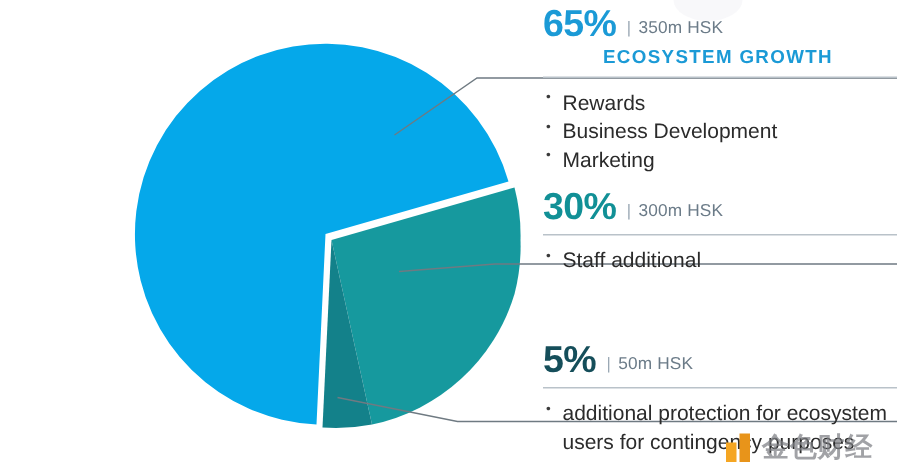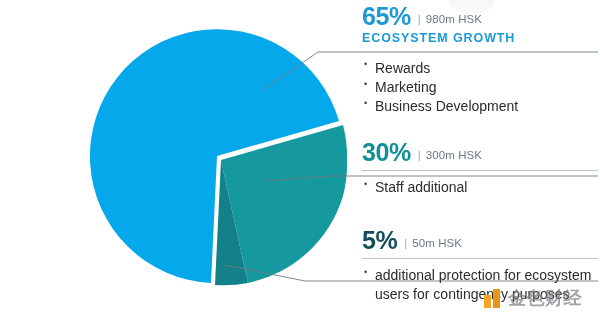--- a/index.html
+++ b/index.html
@@ -32,21 +32,21 @@
     height: 317px;
   }
 
   
   .legend-block {
     position: absolute;
     left: 362px;
     width: 236px;
   }
   #legend-ecosystem { top: 4px; }
-  #legend-team      { top: 140px; }
+  #legend-team      { top: 126px; }
   #legend-reserve   { top: 228px; }
 
   .pct-row {
     display: flex;
     align-items: baseline;
     white-space: nowrap;
     line-height: 1;
   }
   .pct {
     font-size: 25px;
@@ -66,20 +66,21 @@
     letter-spacing: 0.1px;
     position: relative;
     top: -2px;
   }
   .cat-name {
     font-size: 12.5px;
     font-weight: bold;
     letter-spacing: 0.9px;
     margin-top: 3px;
     line-height: 1.1;
+    margin-left: 40px;
   }
 
   .rule {
     height: 1px;
     background: #b9c2c9;
     margin-top: 5px;
     width: 236px;
   }
 
   ul.bullets {
@@ -190,28 +191,28 @@
       <path fill="none" stroke="#6f7a82" stroke-width="0.9" d="M 266 181 L 330 176 L 598 176"></path>
 
       <path fill="none" stroke="#6f7a82" stroke-width="0.9" d="M 225 265 L 305 281 L 598 281"></path>
     </svg>
   </div>
 
   <div class="legend-block theme-blue" id="legend-ecosystem">
     <div class="pct-row">
       <span class="pct">65%</span>
       <span class="pct-sep">|</span>
-      <span class="amount">980m HSK</span>
+      <span class="amount">350m HSK</span>
     </div>
     <div class="cat-name">ECOSYSTEM GROWTH</div>
     <div class="rule"></div>
     <ul class="bullets">
       <li>Rewards</li>
+      <li>Business Development</li>
       <li>Marketing</li>
-      <li>Business Development</li>
     </ul>
   </div>
 
   <div class="legend-block theme-teal" id="legend-team">
     <div class="pct-row">
       <span class="pct">30%</span>
       <span class="pct-sep">|</span>
       <span class="amount">300m HSK</span>
     </div>
     <div class="rule"></div>

